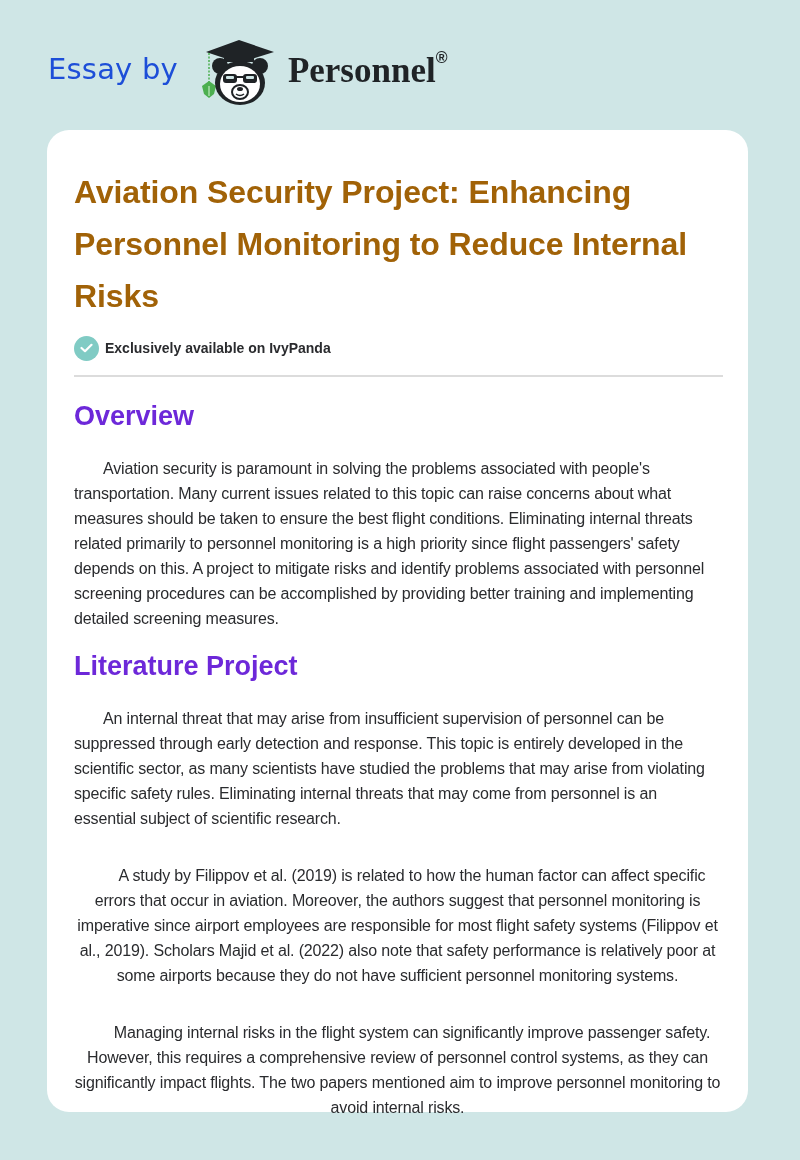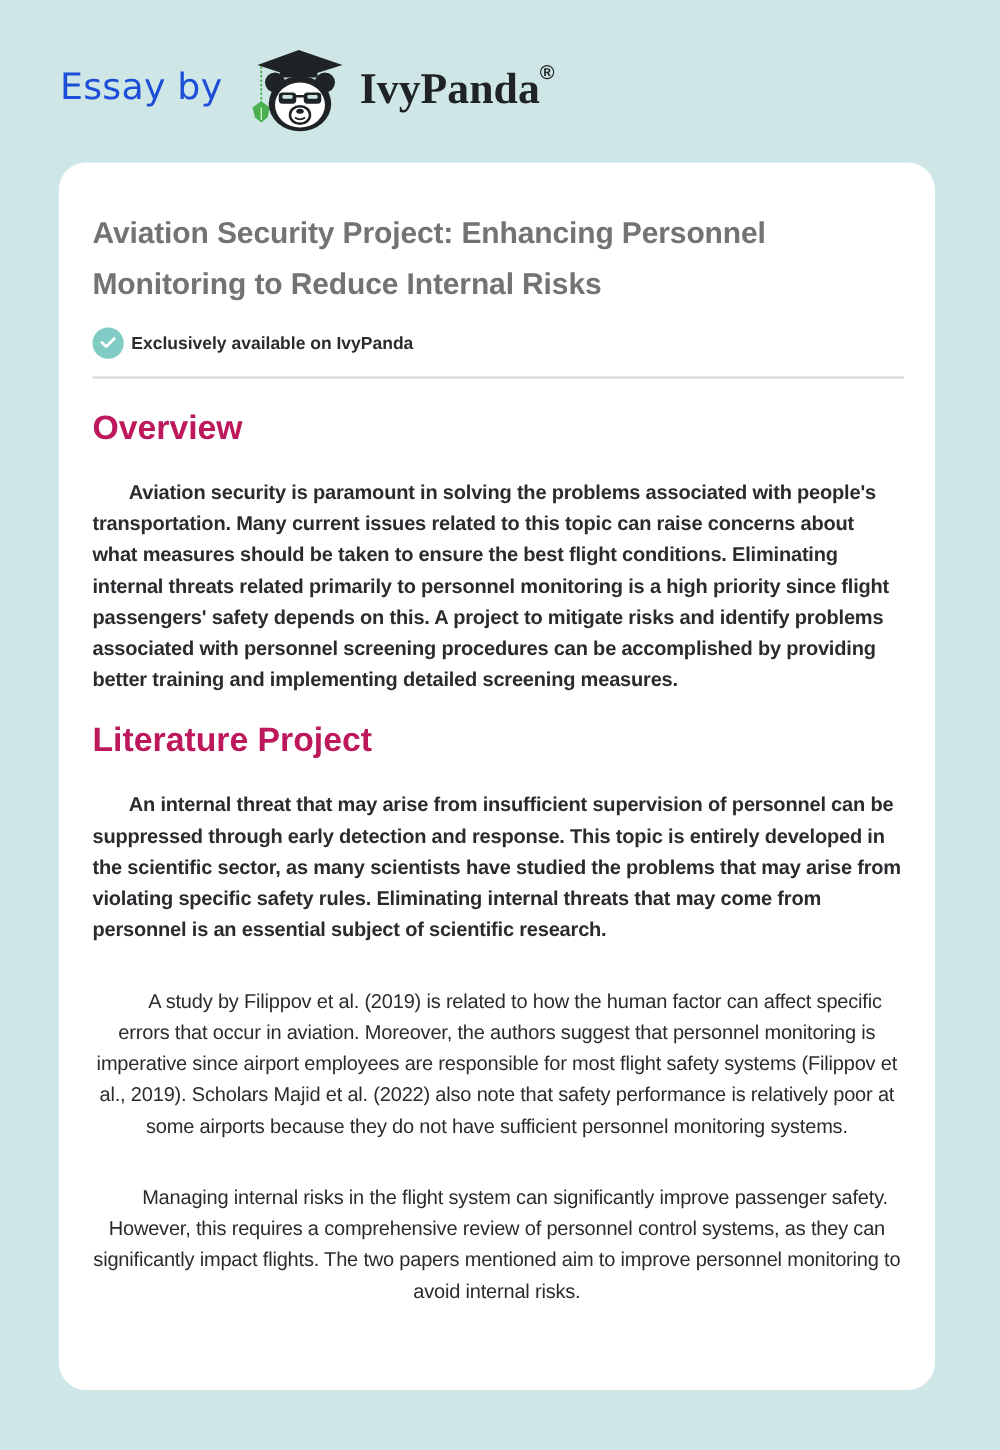--- a/index.html
+++ b/index.html
@@ -26,43 +26,43 @@
       font-size: 35px; color: #1f2326; margin-top: -2px;
     }
     .brand-reg { font-size: 16px; vertical-align: super; font-family: "Liberation Sans", sans-serif; font-weight: bold; position: relative; top: -6px; }
 
     .card {
       position: absolute; left: 47px; top: 130px; width: 701px; height: 982px;
       background: #ffffff; border-radius: 22px;
       padding: 36px 27px 0 27px;
     }
     .title {
-      font-size: 24px; font-weight: bold; line-height: 41px;
-      color: #737373; letter-spacing: -0.1px;
+      font-size: 32px; font-weight: bold; line-height: 52px;
+      color: #a16207; letter-spacing: -0.1px;
     }
     .exclusive {
       display: flex; align-items: center; margin-top: 13px; height: 26px;
     }
     .check {
       width: 25px; height: 25px; border-radius: 50%;
       background: #80cbc4; margin-right: 6px;
       display: flex; align-items: center; justify-content: center;
     }
     .exclusive-label { font-size: 14px; font-weight: bold; color: #2a2b2e; }
     .divider { height: 2px; background: #dcdcdc; margin-top: 14px; width: 649px; }
     h2 {
-      font-size: 27px; font-weight: bold; color: #be185d; line-height: 34px;
+      font-size: 27px; font-weight: bold; color: #6d28d9; line-height: 34px;
     }
     .h-overview { margin-top: 22px; }
     .h-lit { margin-top: 18px; }
     p {
       font-size: 16px; line-height: 25px; color: #2a2b2e;
       text-indent: 29px; letter-spacing: -0.15px;
     }
-    .p-first { margin-top: 23px; font-weight: bold; }
+    .p-first { margin-top: 23px; }
     .p-next { margin-top: 32px; text-align: center; }
   </style>
 </head>
 <body>
 
 <div class="brand">
   <span class="brand-prefix">Essay by</span>
   <svg class="logo-mark" viewBox="0 0 86 72">
 
     <polygon points="10,16 43,4 78,16 43,27" fill="#1f2326"></polygon>
@@ -81,21 +81,21 @@
     <rect x="27" y="38" width="14" height="9" rx="3" fill="#1f2326"></rect>
     <rect x="47" y="38" width="14" height="9" rx="3" fill="#1f2326"></rect>
     <rect x="40" y="40" width="8" height="2" fill="#1f2326"></rect>
     <rect x="30" y="40" width="8" height="3" rx="1" fill="#cfe6e6"></rect>
     <rect x="50" y="40" width="8" height="3" rx="1" fill="#cfe6e6"></rect>
 
     <ellipse cx="44" cy="56" rx="8" ry="7" fill="none" stroke="#1f2326" stroke-width="2"></ellipse>
     <ellipse cx="44" cy="53" rx="3" ry="2" fill="#1f2326"></ellipse>
     <path d="M40,58 Q44,61 48,58" fill="none" stroke="#1f2326" stroke-width="1.5"></path>
   </svg>
-  <span class="brand-name"><span>IvyPanda</span><span class="brand-reg">®</span></span>
+  <span class="brand-name"><span>Personnel</span><span class="brand-reg">®</span></span>
 </div>
 
 <main class="card">
   <h1 class="title">Aviation Security Project: Enhancing Personnel Monitoring to Reduce Internal Risks</h1>
 
   <div class="exclusive">
     <span class="check">
       <svg width="13" height="10" viewBox="0 0 13 10">
           <path d="M1.5,5 L5,8.2 L11.5,1.8" fill="none" stroke="#ffffff" stroke-width="2.2" stroke-linecap="round" stroke-linejoin="round"></path>
         </svg>

